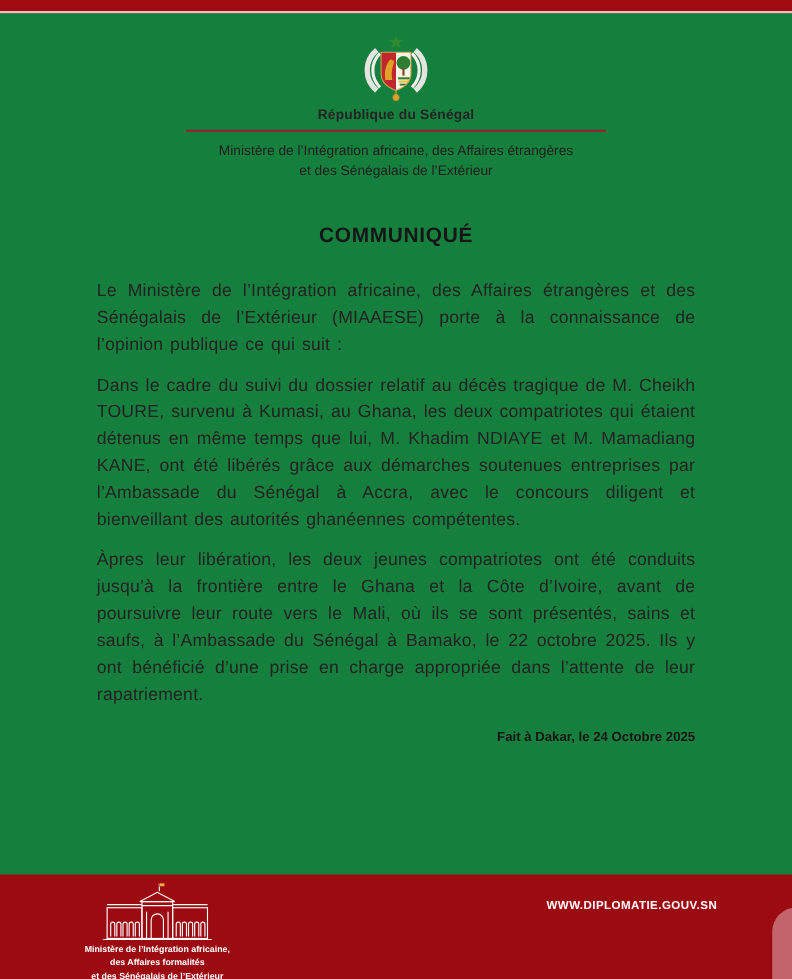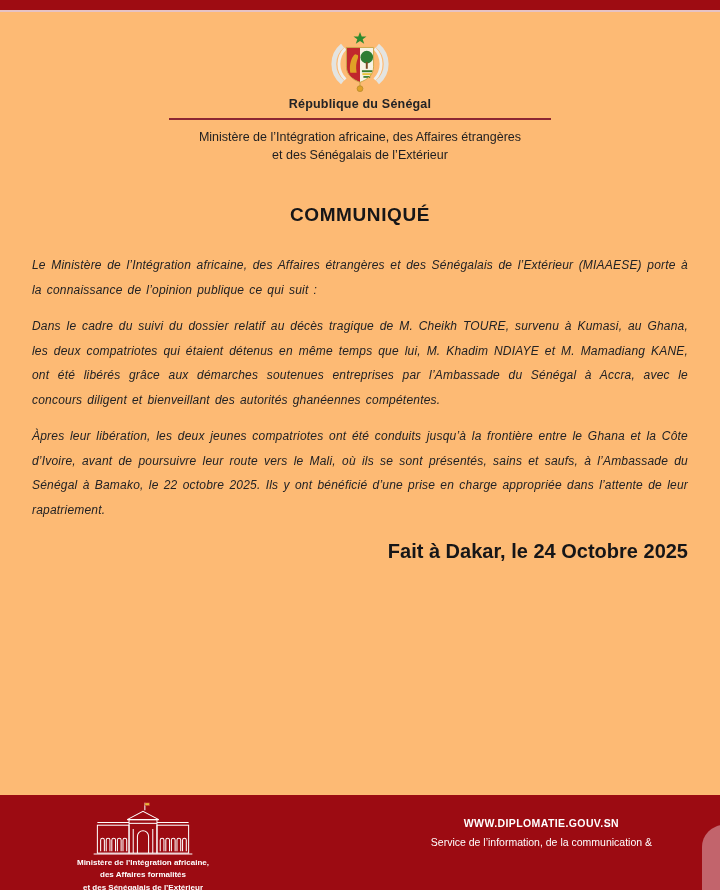--- a/index.html
+++ b/index.html
@@ -1,35 +1,35 @@
 <!DOCTYPE html>
 <html><head>
 <meta charset="utf-8">
 <style>
   html,body{margin:0;padding:0;background:#e9e9e9;}
   .page{
     width:720px;height:890px;position:relative;overflow:hidden;
-    background:#fdba74;font-family:"Liberation Sans",sans-serif;
+    background:#15803d;font-family:"Liberation Sans",sans-serif;
     margin:0 auto;
   }
   .top-band{height:10px;background:#9e0c12;border-bottom:2px solid #e6c2c4;}
   .header{text-align:center;padding-top:18px;}
   .emblem{display:block;margin:0 auto;}
   .country{font-size:12.5px;font-weight:bold;margin-top:3px;color:#232326;letter-spacing:0.2px;}
   .motto{font-size:7.5px;font-weight:bold;font-style:italic;margin-top:2px;color:#232326;}
   .divider{width:382px;border:none;border-top:2px solid #8c2733;margin:7px auto 8px auto;}
   .ministry-title{font-size:12.5px;font-weight:normal;line-height:1.45;color:#1e1e20;}
-  .main{padding:0 32px;}
+  .main{padding:0 88px;}
   .doc-title{text-align:center;font-size:19px;font-weight:bold;letter-spacing:0.6px;margin:40px 0 0 0;color:#161618;}
   .bodytext p{
-    font-size:12px;line-height:24.5px;text-align:justify;
-    letter-spacing:0.2px;word-spacing:1.5px;color:#222224;margin:0 0 12px 0;font-style:italic;
+    font-size:16px;line-height:24.5px;text-align:justify;
+    letter-spacing:0.2px;word-spacing:1.5px;color:#222224;margin:0 0 12px 0;
   }
   .bodytext p.first{margin-top:27px;}
-  .dateline{text-align:right;font-weight:bold;font-size:20px;margin-top:18px;color:#161618;}
+  .dateline{text-align:right;font-weight:bold;font-size:12px;margin-top:18px;color:#161618;}
   .footer{position:absolute;left:0;right:0;bottom:0;height:95px;background:#9c0b12;color:#ffffff;}
   .footer-left{position:absolute;left:48px;top:6px;width:190px;text-align:center;}
   .building{display:block;margin:0 auto;}
   .footer-ministry{font-size:8px;font-weight:bold;line-height:1.55;margin-top:2px;}
   .footer-right{position:absolute;right:68px;top:22px;text-align:center;}
   .website{font-size:10.5px;font-weight:bold;letter-spacing:0.4px;}
   .service{font-size:10.5px;line-height:1.45;margin-top:6px;font-weight:normal;}
   .corner-shape{position:absolute;width:48px;height:90px;right:-30px;bottom:-25px;background:#c2646c;border-radius:22px;}
 </style>
 </head>
@@ -122,20 +122,19 @@
       </svg>
       <div class="footer-ministry">
         <div>Ministère de l’Intégration africaine,</div>
         <div>des Affaires formalités</div>
         <div>et des Sénégalais de l’Extérieur</div>
       </div>
     </div>
     <div class="footer-right">
       <div class="website">WWW.DIPLOMATIE.GOUV.SN</div>
       <div class="service">
-        <div>Service de l’information, de la communication &amp;</div>
       </div>
     </div>
   </div>
 
   <div class="corner-shape"></div>
 
 </div>
 
 </body></html>

